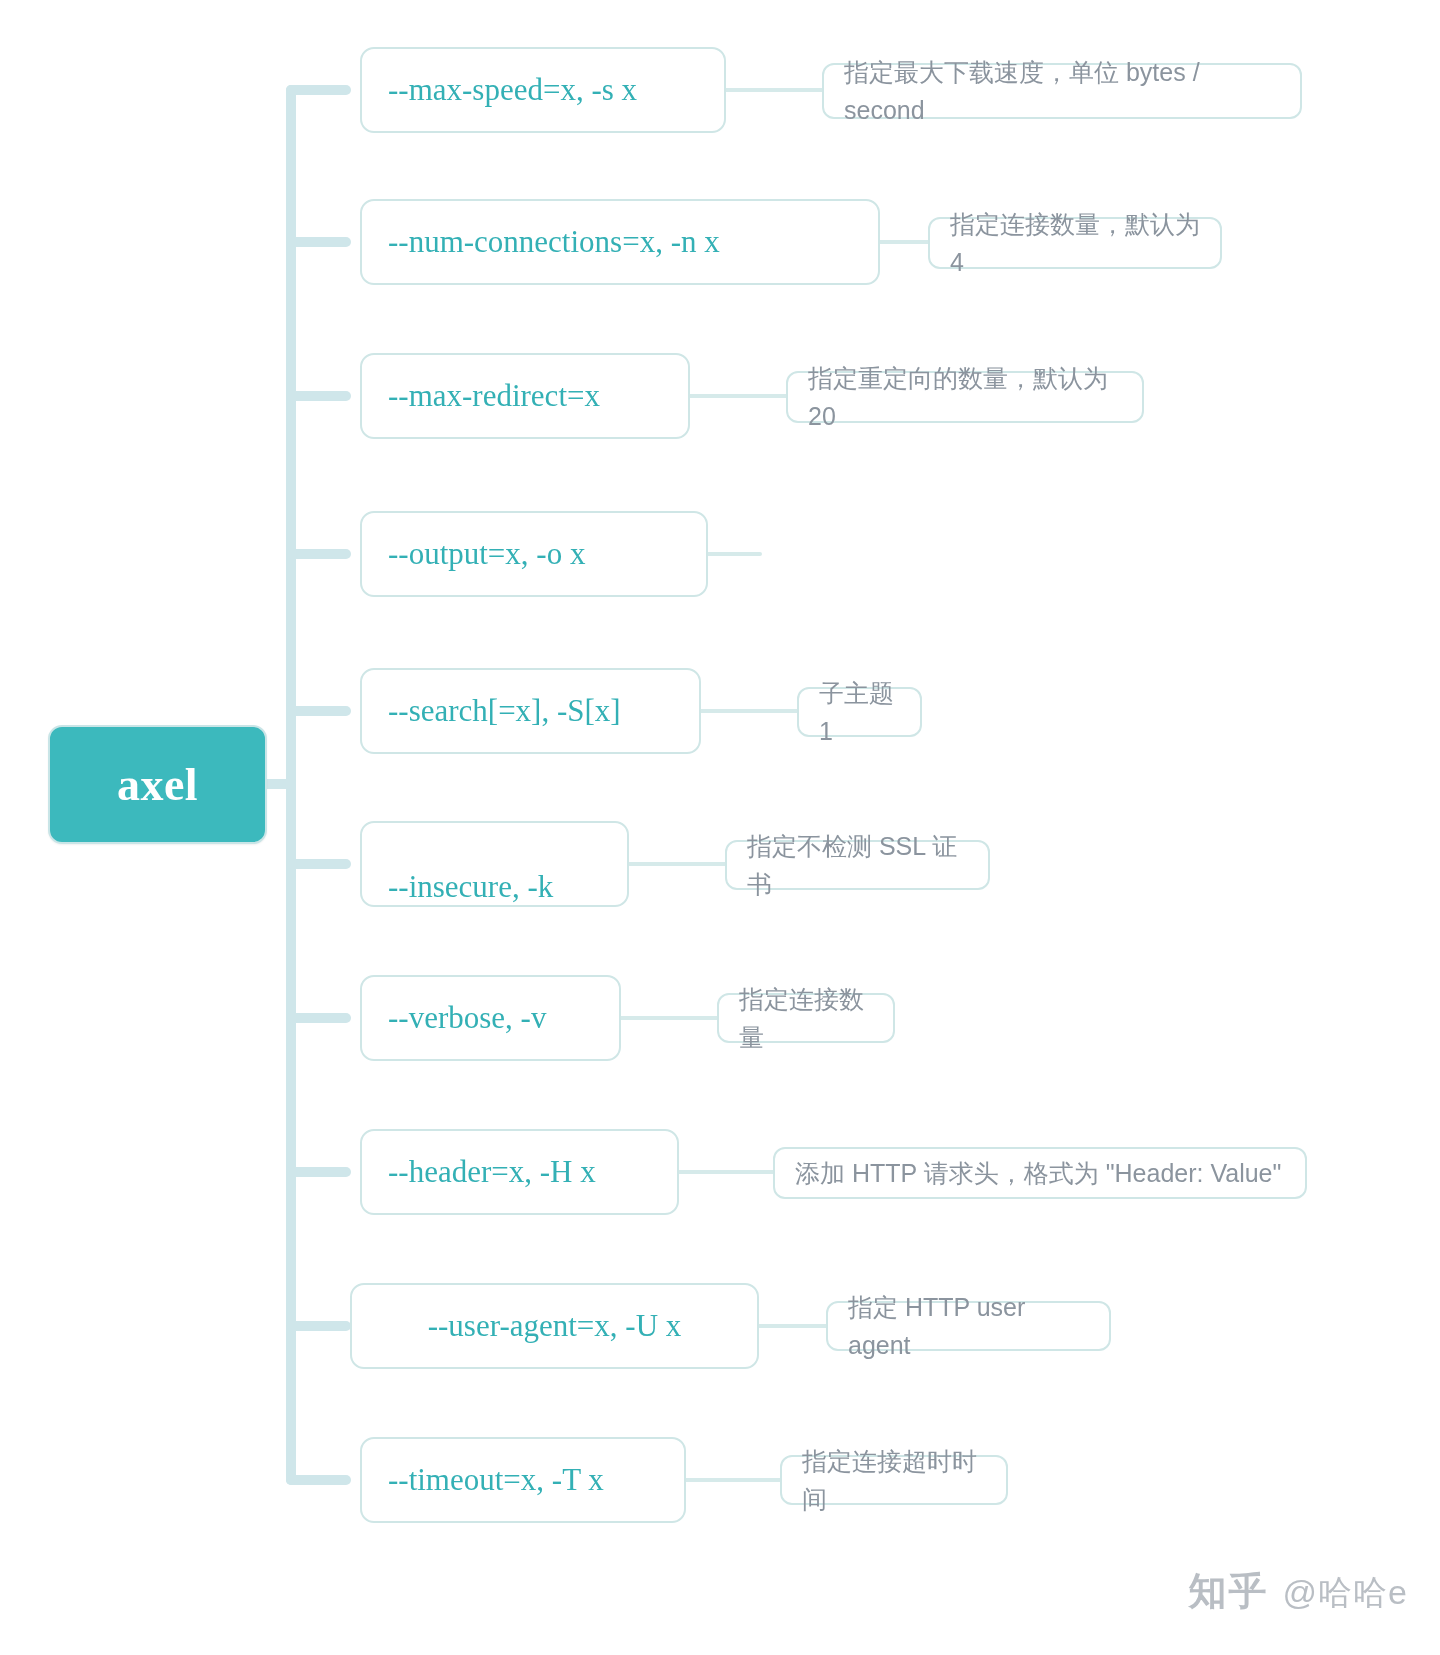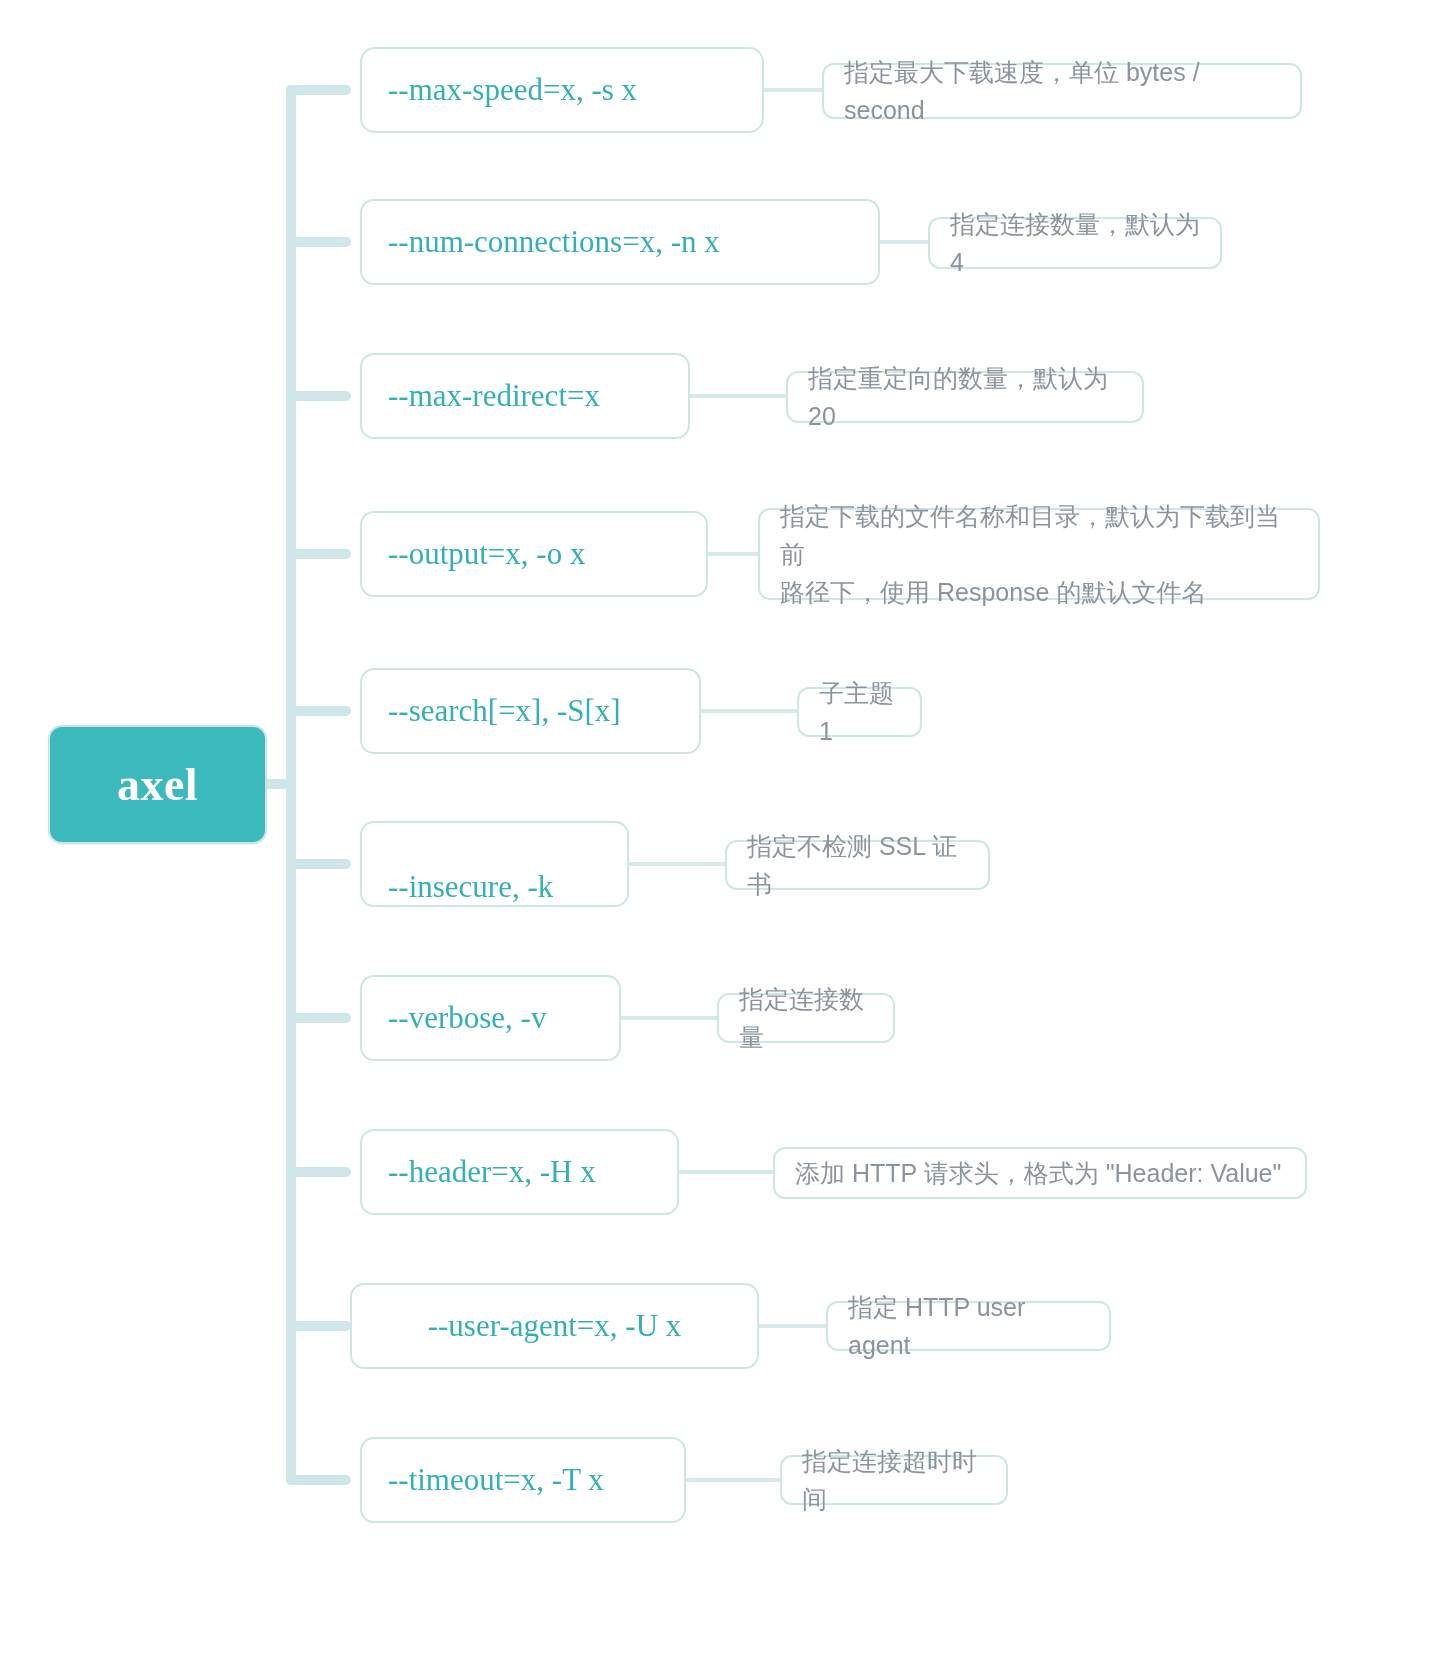--- a/index.html
+++ b/index.html
@@ -115,21 +115,21 @@
       <path d="M679 1172 H775"></path>
       <path d="M731 1326 H828"></path>
       <path d="M686 1480 H782"></path>
     </g>
   </svg>
 
   <div class="root-node">
     <span class="root-label">axel</span>
   </div>
 
-  <div class="opt-node" style="left:360px; top:47px; width:404px;border-radius:15px;">
+  <div class="opt-node" style="left:360px; top:47px; width:366px;">
     <span class="opt-label">--max-speed=x, -s x</span>
   </div>
   <div class="desc-node" style="left:822px; top:63px; width:480px; height:56px;">
     <span class="desc-label">指定最大下载速度，单位 bytes / second</span>
   </div>
 
   <div class="opt-node" style="left:360px; top:199px; width:520px;">
     <span class="opt-label">--num-connections=x, -n x</span>
   </div>
   <div class="desc-node" style="left:928px; top:217px; width:294px; height:52px;">
@@ -138,24 +138,20 @@
 
   <div class="opt-node" style="left:360px; top:353px; width:330px;">
     <span class="opt-label">--max-redirect=x</span>
   </div>
   <div class="desc-node" style="left:786px; top:371px; width:358px; height:52px;">
     <span class="desc-label">指定重定向的数量，默认为20</span>
   </div>
 
   <div class="opt-node" style="left:360px; top:511px; width:348px;">
     <span class="opt-label">--output=x, -o x</span>
-  </div>
-  <div class="desc-node two-line" style="left:758px; top:508px; width:562px; height:92px;">
-    <span class="desc-label">指定下载的文件名称和目录，默认为下载到当前
-路径下，使用 Response 的默认文件名</span>
   </div>
 
   <div class="opt-node" style="left:360px; top:668px; width:341px;">
     <span class="opt-label">--search[=x], -S[x]</span>
   </div>
   <div class="desc-node" style="left:797px; top:687px; width:125px; height:50px;">
     <span class="desc-label">子主题 1</span>
   </div>
 
   <div class="opt-node" style="left:360px; top:821px; width:269px;align-items:flex-end;">
@@ -186,14 +182,18 @@
     <span class="desc-label">指定 HTTP user agent</span>
   </div>
 
   <div class="opt-node" style="left:360px; top:1437px; width:326px;">
     <span class="opt-label">--timeout=x, -T x</span>
   </div>
   <div class="desc-node" style="left:780px; top:1455px; width:228px; height:50px;">
     <span class="desc-label">指定连接超时时间</span>
   </div>
 
+  <div class="watermark">
+    <span class="wm-brand">知乎</span>
+    <span class="wm-user">@哈哈e</span>
+  </div>
 
 </div>
 
 </body></html>

